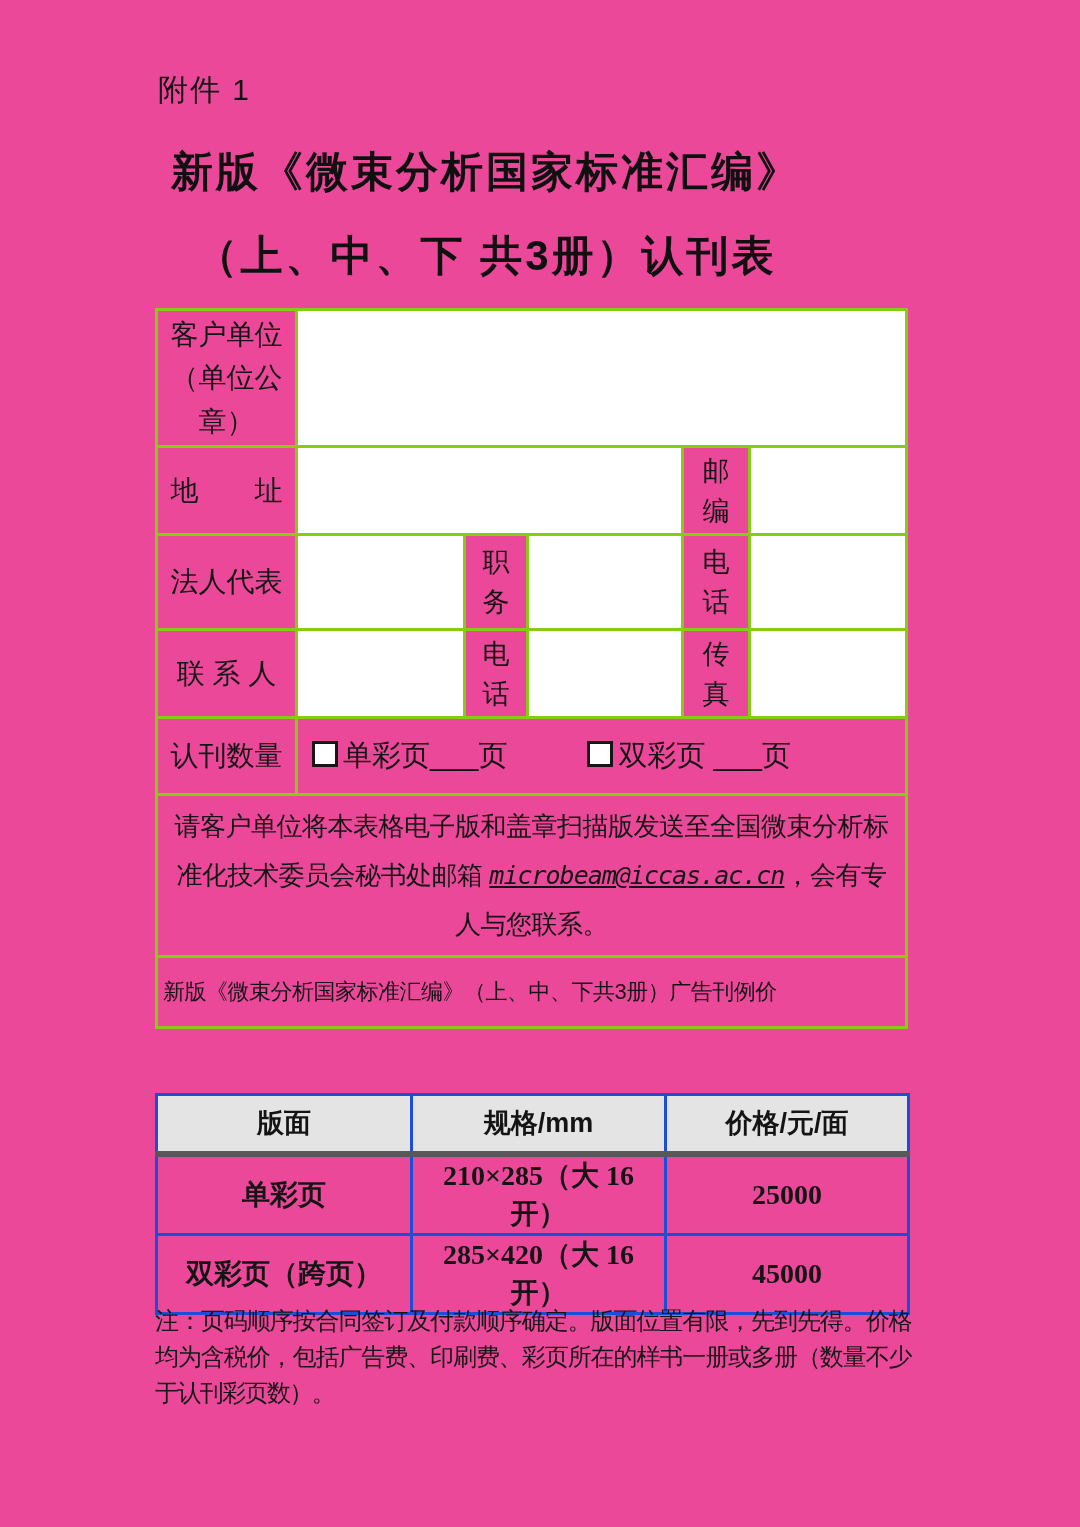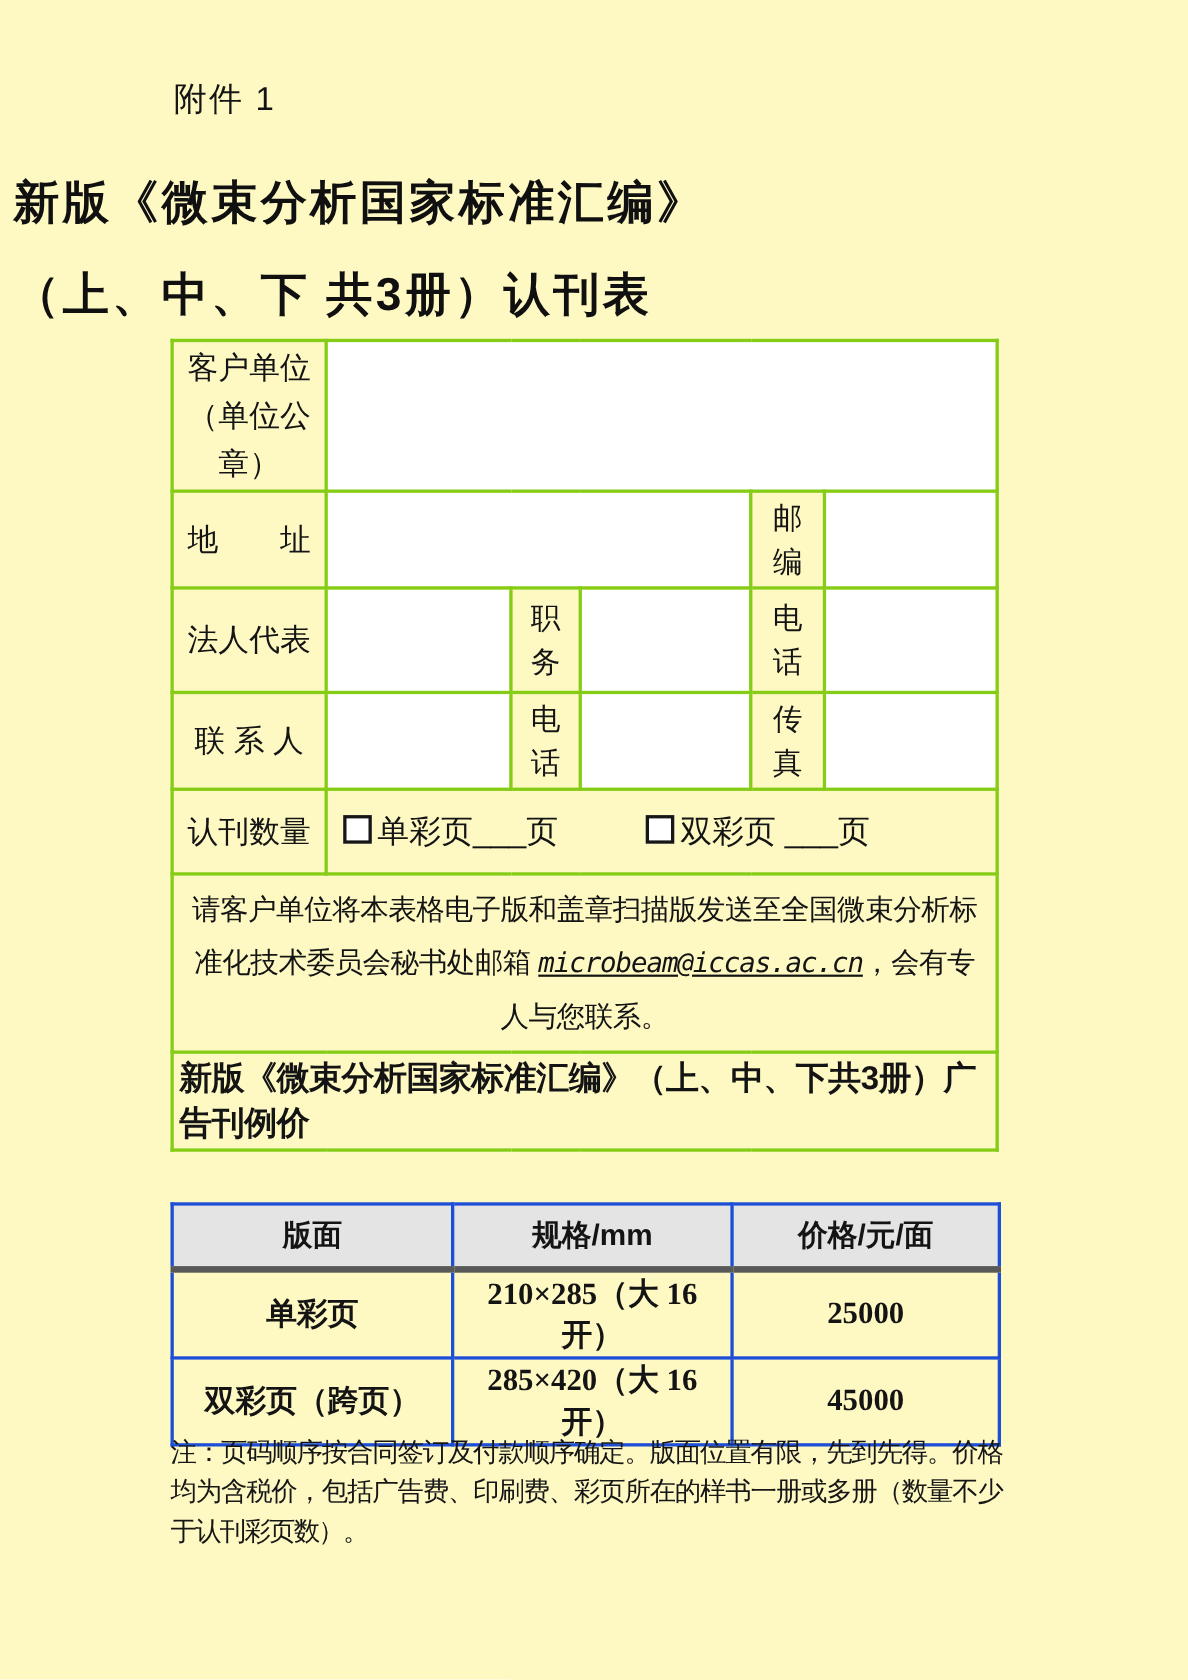--- a/index.html
+++ b/index.html
@@ -1,21 +1,21 @@
 <!DOCTYPE html>
 <html><head>
 <meta charset="utf-8">
 <style>
   html,body{margin:0;padding:0;background:#ffffff;}
-  .page{position:relative;width:1080px;height:1527px;background:#fef9c3;
+  .page{position:relative;width:1080px;height:1527px;background:#ec4899;
         font-family:"Liberation Sans",sans-serif;color:#141414;overflow:hidden;}
 
   .attachment{position:absolute;left:158px;top:70px;font-size:30px;letter-spacing:2px;}
 
-  .title{position:absolute;left:0;width:972px;margin:12px;
+  .title{position:absolute;left:0;width:972px;text-align:center;margin:0;
          font-weight:bold;font-size:42px;letter-spacing:3px;color:#101010;}
   .title.l1{top:144px;}
   .title.l2{top:228px;}
 
   table{border-collapse:collapse;table-layout:fixed;}
   .main{position:absolute;left:155px;top:308px;width:752px;}
   .main td{border:3px solid #84cc16;font-size:28px;vertical-align:middle;
            padding:0;overflow:hidden;}
   td.lab{text-align:center;line-height:1.55;padding:2px 6px;}
   td.val{background:#ffffff;}
@@ -29,21 +29,21 @@
   td.chk{padding-left:14px;font-size:29px;white-space:nowrap;}
   .box{display:inline-block;width:20px;height:20px;border:3px solid #161616;
        margin-right:5px;vertical-align:-2px;background:#fff;}
   .opt2{margin-left:72px;}
 
   td.notecell{padding:6px 14px;font-size:26px;line-height:49px;text-align:center;
               letter-spacing:-0.5px;}
   .email{font-family:"DejaVu Sans Mono",monospace;font-style:italic;
          text-decoration:underline;color:#141414;font-size:25px;letter-spacing:-1px;}
 
-  td.pricehead{font-weight:bold;font-size:30px;text-align:left;padding:2px 5px;
+  td.pricehead{font-weight:normal;font-size:22px;text-align:left;padding:2px 5px;
                letter-spacing:-0.5px;}
 
   .price{position:absolute;left:155px;top:1093px;width:752px;}
   .price td,.price th{border:3px solid #1d4ed8;text-align:center;vertical-align:middle;padding:0;}
   .price th{background:#e4e4e4;font-size:27px;font-weight:600;
             border-bottom:6px solid #585858;}
   tr.ph{height:59px;} tr.p1{height:71px;} tr.p2{height:72px;}
   .price td{font-family:"Liberation Serif",serif;font-weight:bold;font-size:28px;}
 
   .footer{position:absolute;left:155px;top:1303px;width:756px;font-size:24px;

